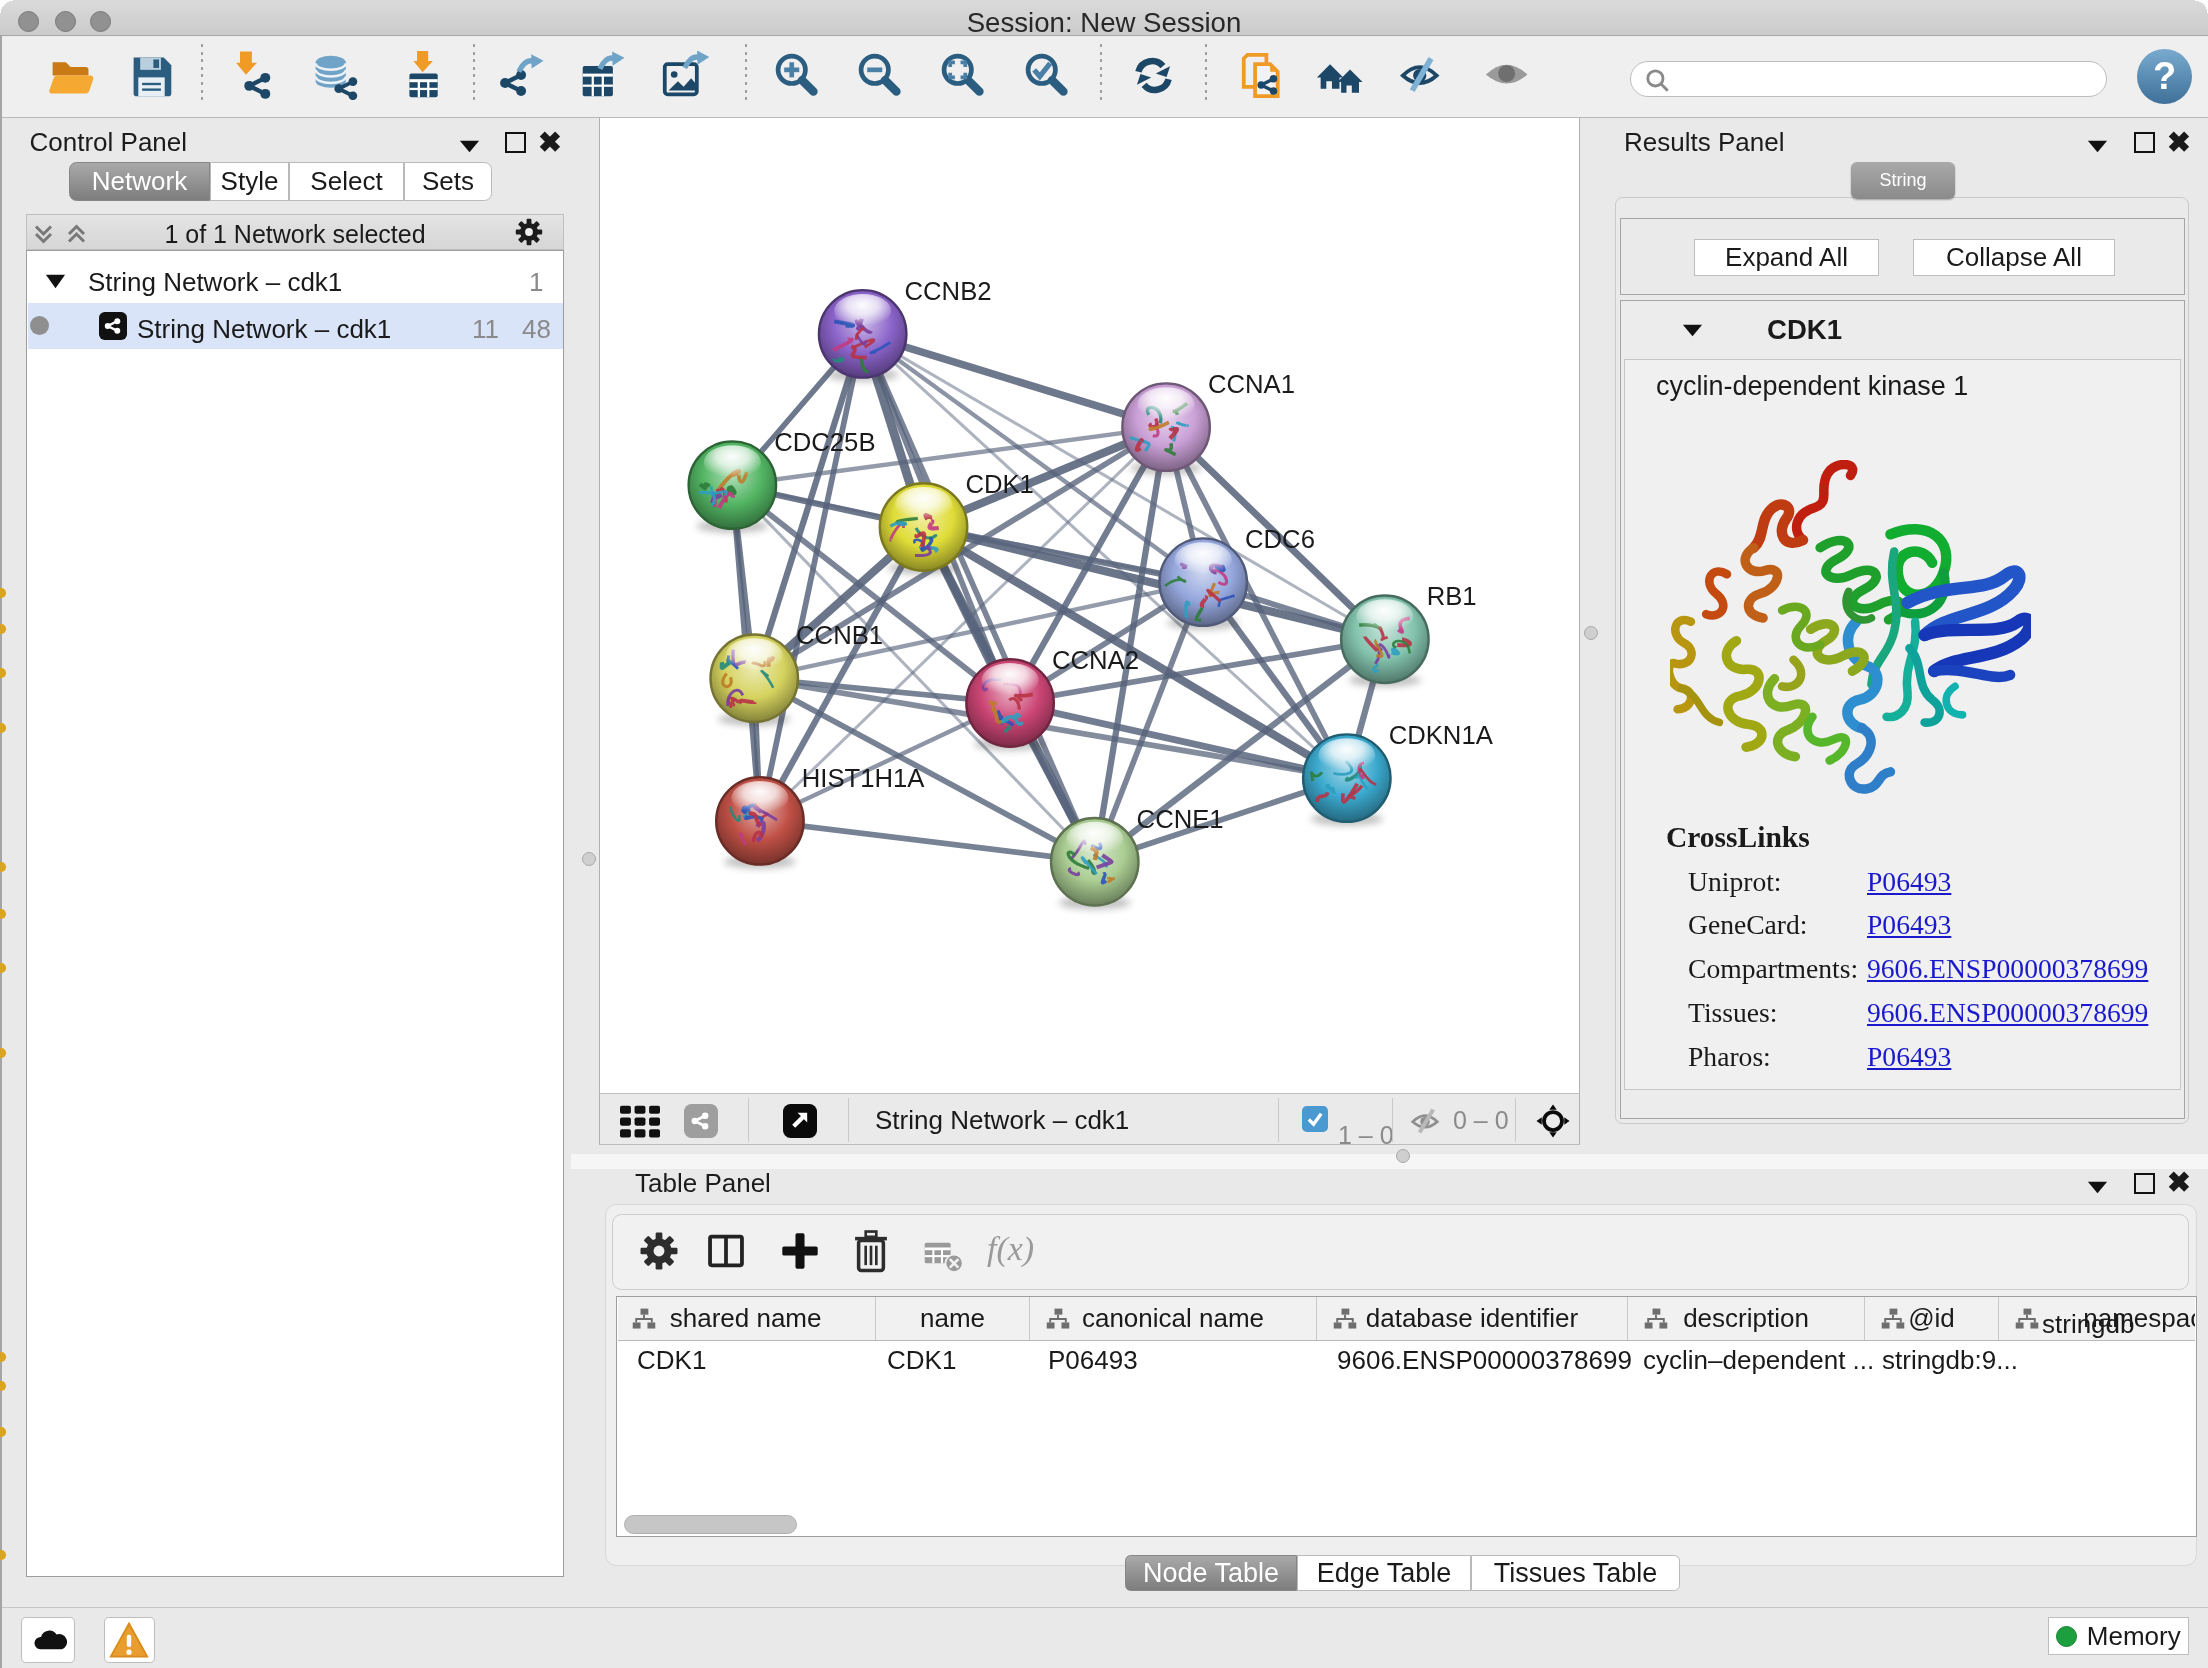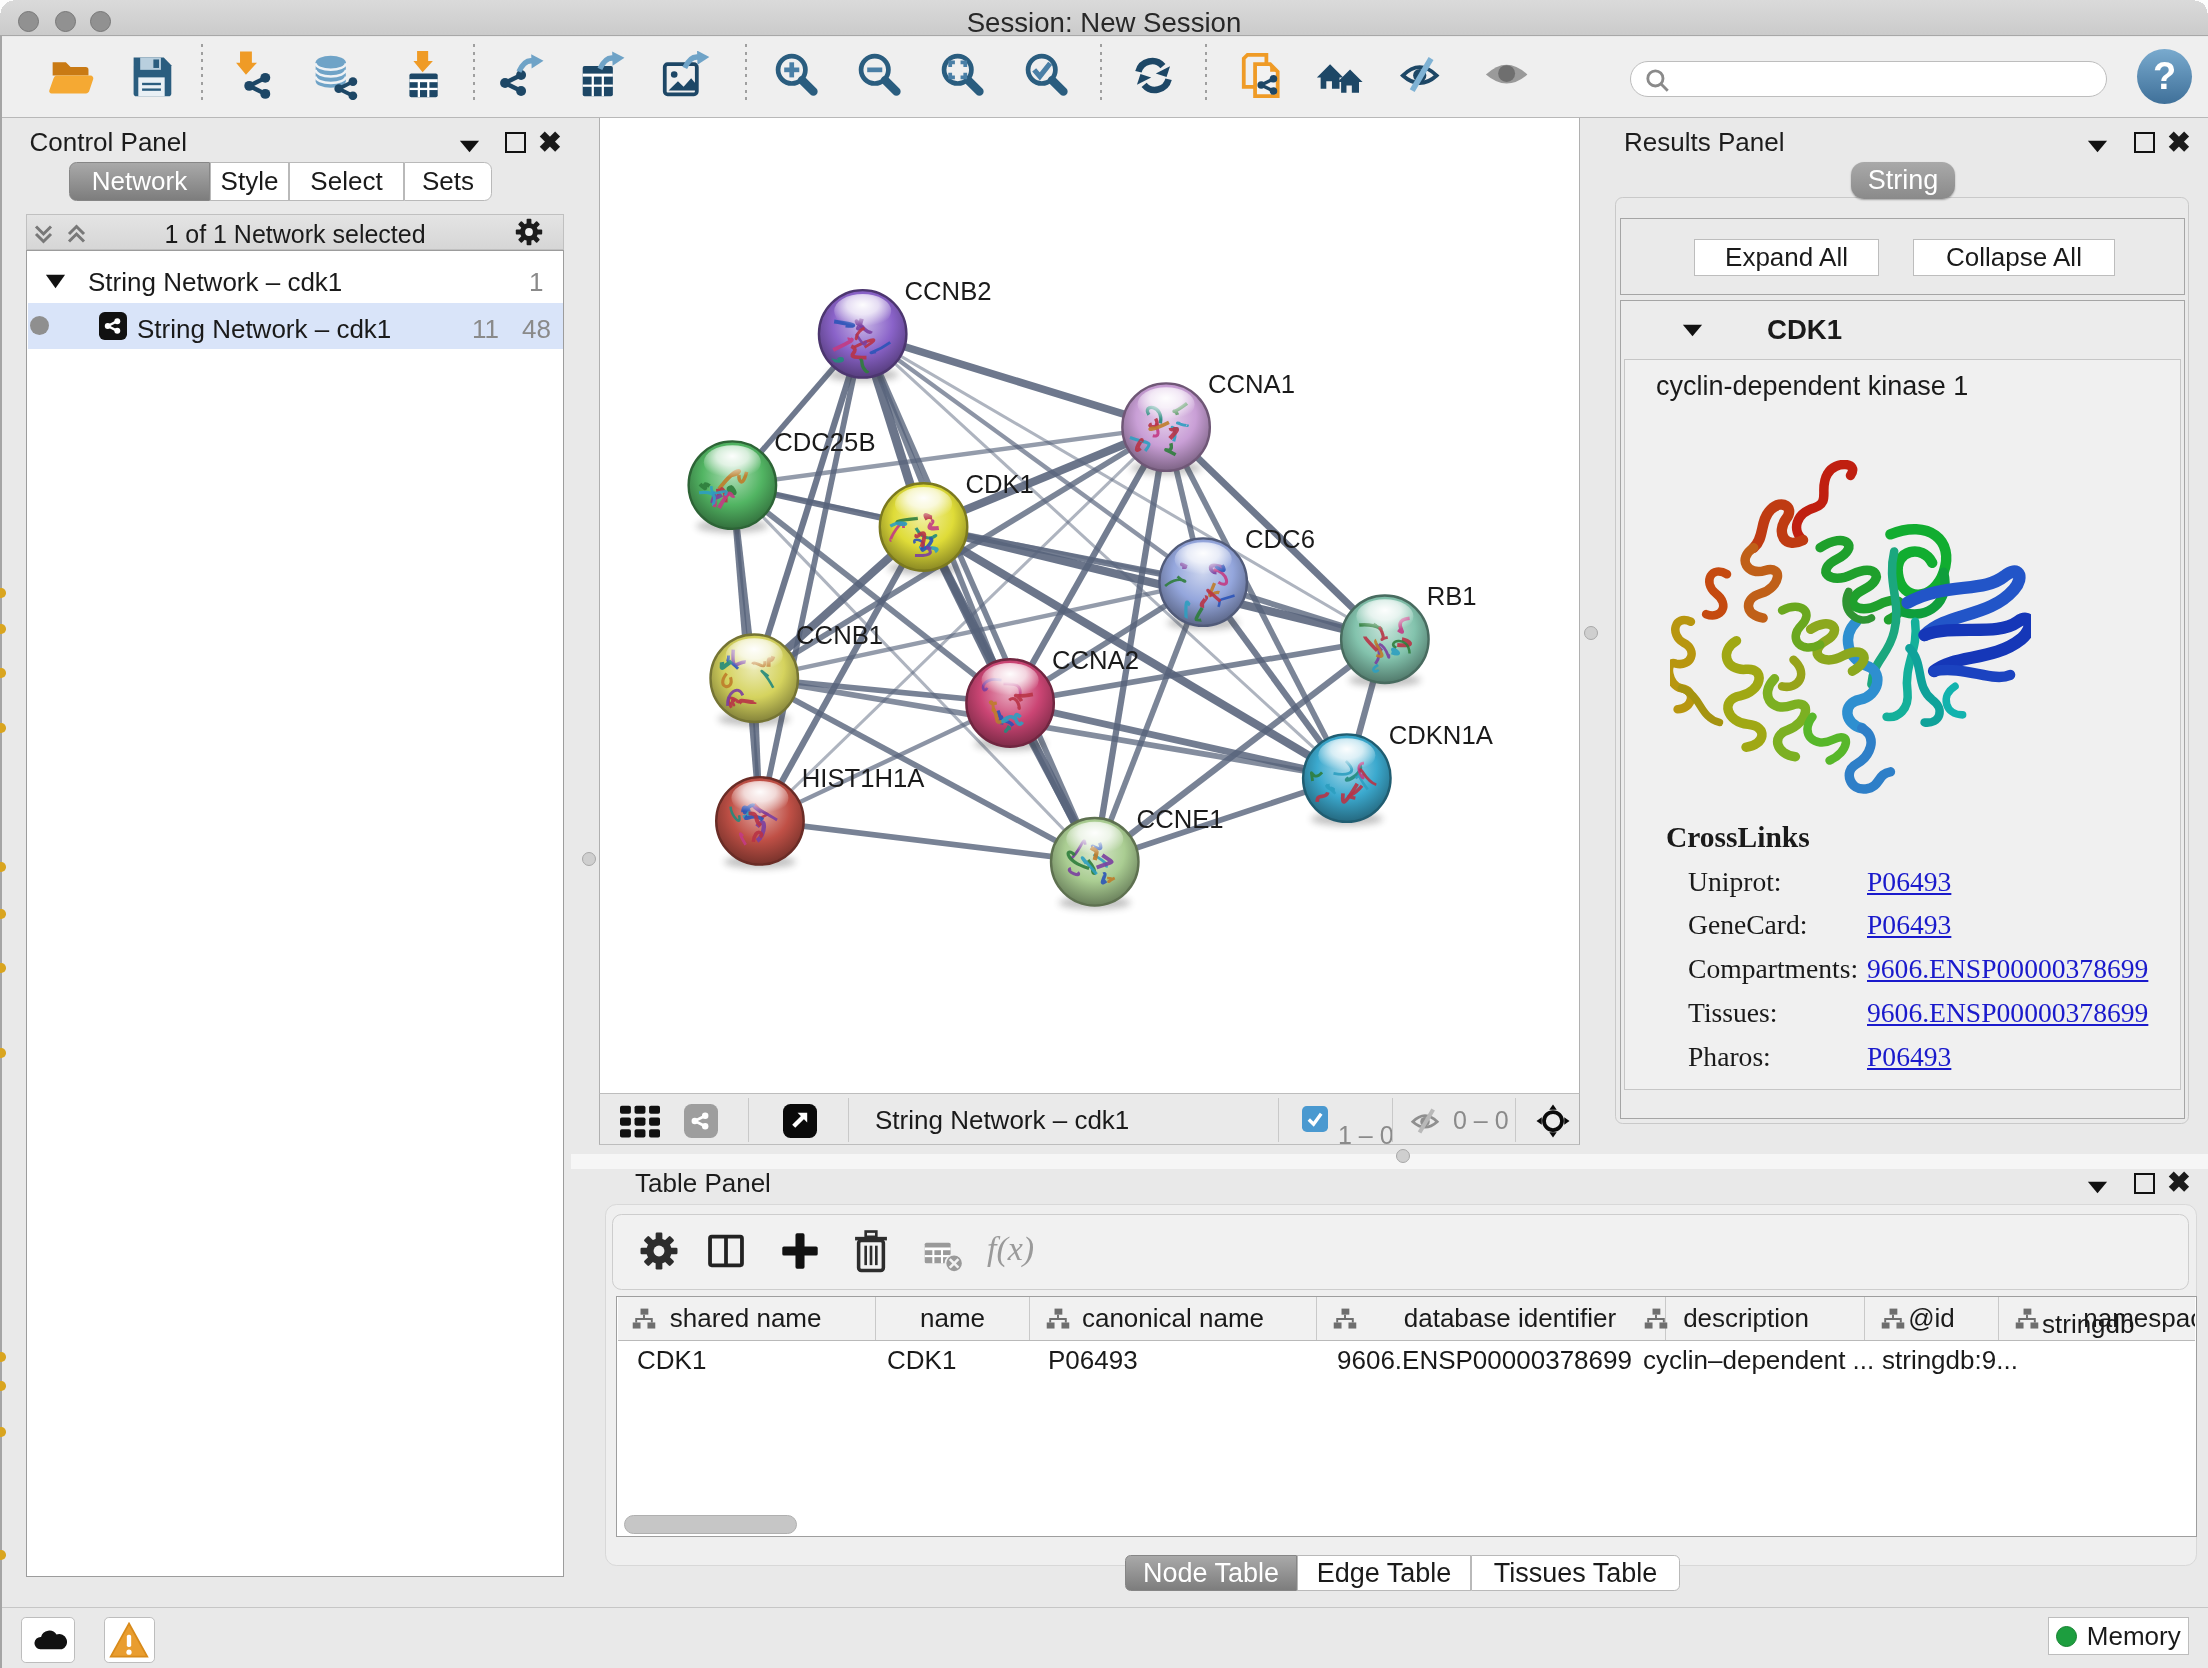--- a/index.html
+++ b/index.html
@@ -14,21 +14,21 @@
 .seg{position:absolute;display:flex;font-size:26px}
 .seg div{border:1px solid #b9b9b9;background:#fff;display:flex;align-items:center;justify-content:center}
 .seg .sel{background:linear-gradient(#a9a9a9,#7d7d7d);color:#fff;border-color:#868686}
 .graybar{background:linear-gradient(#e4e4e4,#d6d6d6);border:1px solid #c0c0c0;font-size:25px}
 .treebox{background:#fff;border:1.9px solid #9c9c9c}
 .selrow{background:#d9e4f9}
 .gray{color:#8a8a8a}
 .canvas{left:599px;top:118px;width:981px;height:975px;background:#fff;border-left:1.9px solid #b0b0b0;border-right:1.9px solid #b0b0b0}
 .cbar{left:599px;top:1093px;width:981px;height:52px;background:#eaeaea;border:1px solid #bdbdbd;border-left:1.9px solid #b0b0b0;border-right:1.9px solid #b0b0b0}
 .csep{top:3.8px;height:44px;width:0;border-left:1.9px solid #c9c9c9;position:absolute}
-.rptab{left:1851px;top:162px;width:104px;height:37px;border-radius:13px;background:linear-gradient(#a9a9a9,#8a8a8a);color:#fff;font-size:27px;display:flex;align-items:center;justify-content:center;box-shadow:0 1px 1.9px rgba(0,0,0,.3)}
+.rptab{left:1851px;top:162px;width:104px;height:37px;border-radius:6px;background:linear-gradient(#a9a9a9,#8a8a8a);color:#fff;font-size:18px;display:flex;align-items:center;justify-content:center;box-shadow:0 1px 1.9px rgba(0,0,0,.3)}
 .rbox{border:1.9px solid #a5a5a5}
 .btn{background:#fff;border:1.9px solid #bdbdbd;border-radius:0;display:flex;align-items:center;justify-content:center;font-size:26px}
 .serif{font-family:"Liberation Serif",serif}
 .link{color:#1a1acc;text-decoration:underline}
 .thead{background:#f1f1f1;border-bottom:1px solid #b9b9b9}
 .thcell{position:absolute;top:0;height:100%;border-right:1.9px solid #c9c9c9;display:flex;align-items:center;justify-content:center;font-size:26px}
 .memdot{width:21px;height:21px;border-radius:50%;background:#1d9e3f;border:1px solid #14812f}
 </style></head><body>
 <div class="abs titlebar"></div>
 <div class="abs tl" style="left:18px"></div>
@@ -753,21 +753,21 @@
     </div>
     <div class="thcell" style="left:412px;width:287px">
       <span>canonical name</span>
     </div>
     <svg style="position:absolute;left:427px;top:8.6px" width="26" height="26" viewBox="0 0 30 30">
       <rect x="11" y="3" width="9" height="7" fill="#6e6e6e"></rect>
       <rect x="2" y="19" width="9" height="7" fill="#6e6e6e"></rect>
       <rect x="19" y="19" width="9" height="7" fill="#6e6e6e"></rect>
       <path d="M15 10 v5 M6 19 v-4 h18 v4" stroke="#6e6e6e" stroke-width="2.2" fill="none"></path>
     </svg>
-    <div class="thcell" style="left:737px;width:311px">
+    <div class="thcell" style="left:699px;width:311px">
       <span>database identifier</span>
     </div>
     <svg style="position:absolute;left:714px;top:8.6px" width="26" height="26" viewBox="0 0 30 30">
       <rect x="11" y="3" width="9" height="7" fill="#6e6e6e"></rect>
       <rect x="2" y="19" width="9" height="7" fill="#6e6e6e"></rect>
       <rect x="19" y="19" width="9" height="7" fill="#6e6e6e"></rect>
       <path d="M15 10 v5 M6 19 v-4 h18 v4" stroke="#6e6e6e" stroke-width="2.2" fill="none"></path>
     </svg>
     <div class="thcell" style="left:1010px;width:237px">
       <span>description</span>

